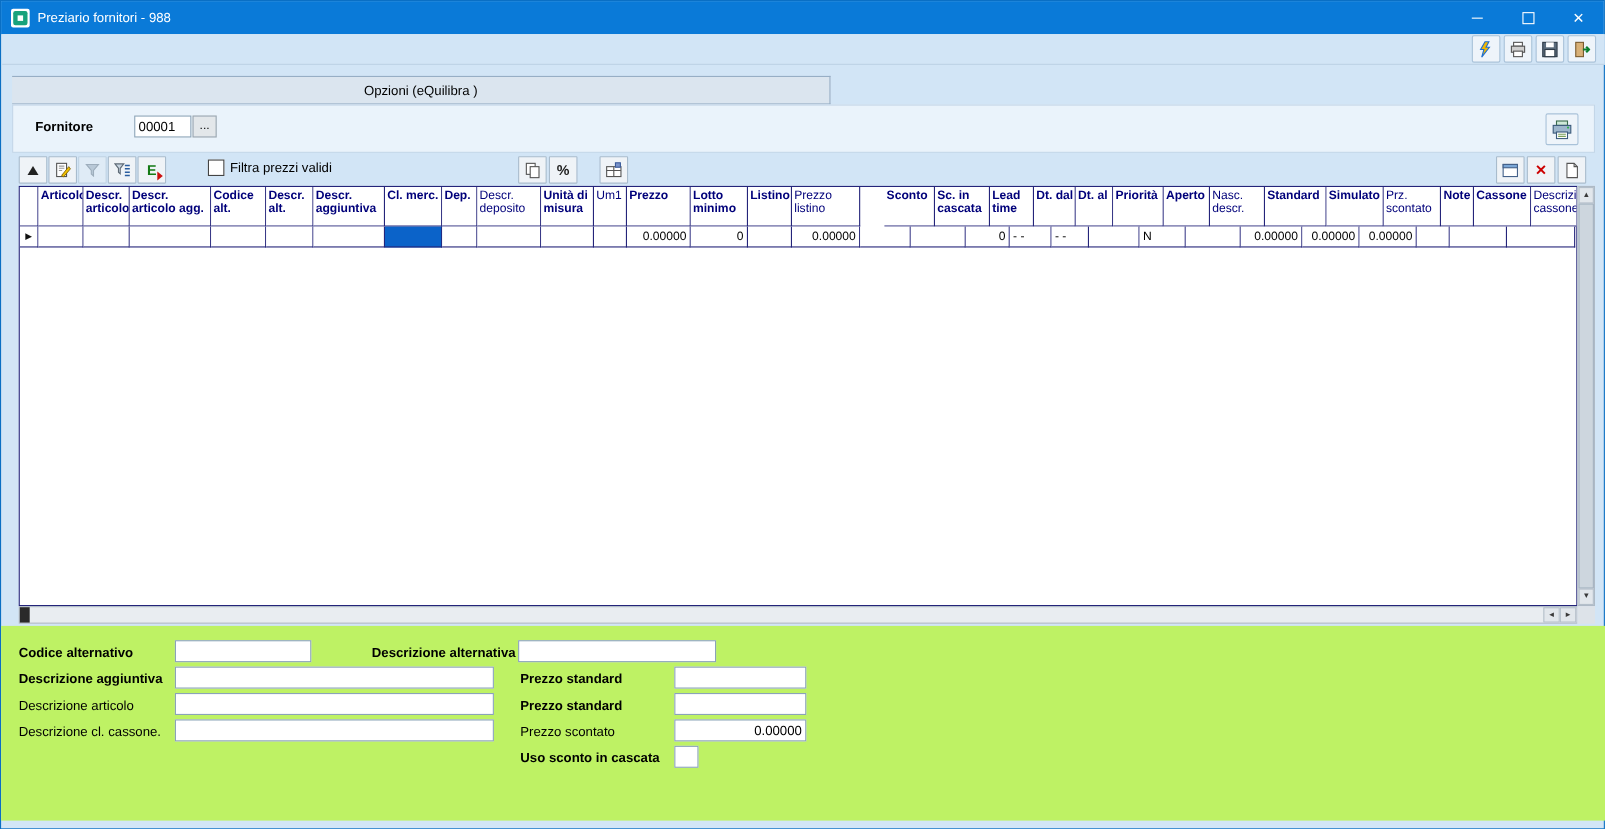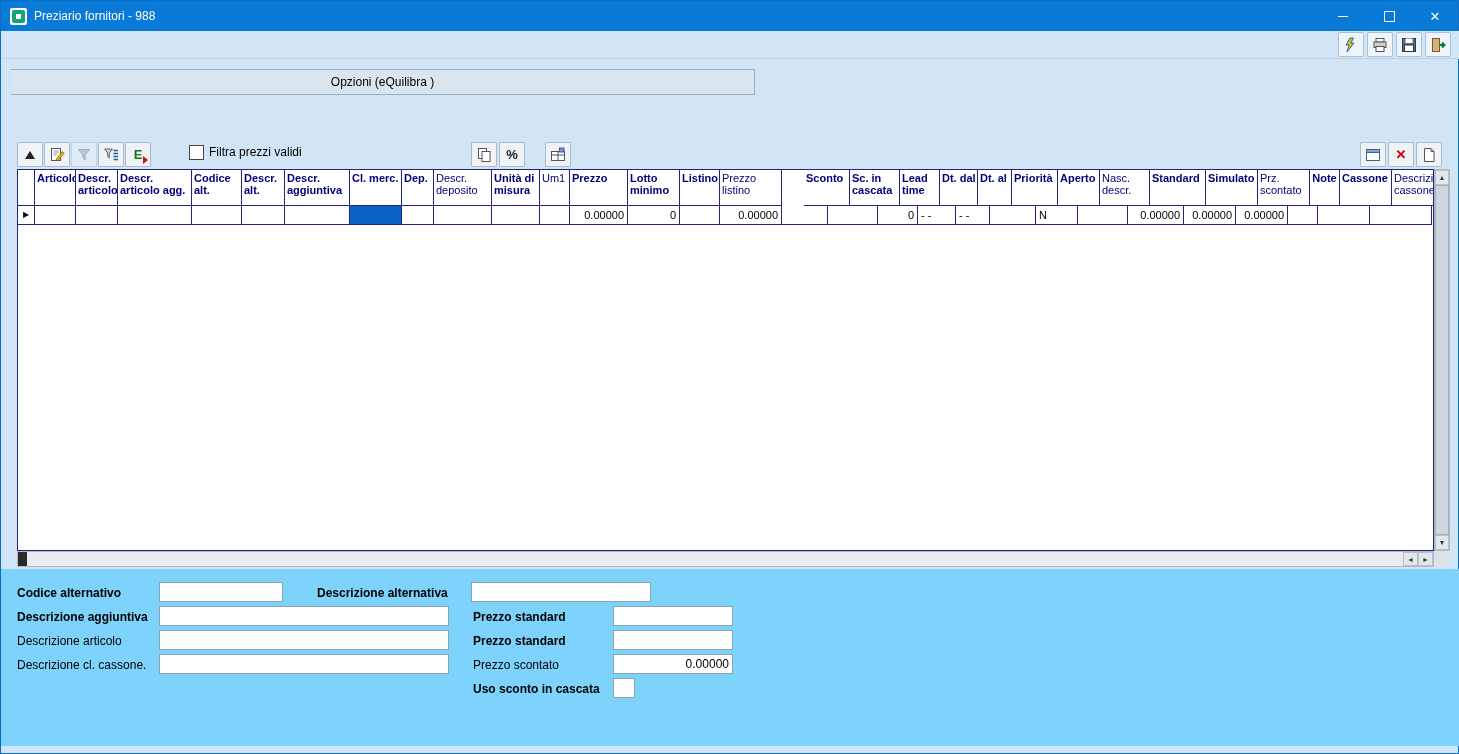--- a/index.html
+++ b/index.html
@@ -69,21 +69,21 @@
   .sb-btn{flex:0 0 15px;display:flex;align-items:center;justify-content:center;font-size:7px;color:#3a3a3a;background:#e2e7ec;border:1px solid #b4bfca;box-sizing:border-box}
   .vtrack{flex:1;position:relative;margin:0}
   .vthumb{position:absolute;left:0;right:0;top:0;bottom:0;background:#cdd6de;border:1px solid #a4b2c0}
   .hscroll{position:absolute;left:0;top:382px;width:1417px;height:16px;background:#e9edf1;border:1px solid #aebac6;box-sizing:border-box;display:flex;align-items:stretch}
   .hthumb{flex:0 0 9px;background:#2a2a2a}
   .htrack{flex:1}
   .hscroll .sb-btn{flex:0 0 15px}
   .sb-corner{position:absolute;right:0;top:382px;width:16px;height:16px;background:#dde3e9}
 
   
-  .bottom-panel{position:absolute;left:0;top:568px;width:1459px;height:177px;background:#7dd3fc}
+  .bottom-panel{position:absolute;left:0;top:568px;width:1459px;height:177px;background:#bef264}
   .bf-label{position:absolute;height:20px;line-height:20px;font-size:12px;white-space:nowrap}
   .bf-label.b{font-weight:bold}
   .bf-input{position:absolute;height:20px;border:1px solid #8aa3b8;background:#fff;font-family:"Liberation Sans",sans-serif;font-size:12px;padding:0 3px;box-sizing:border-box}
   .bf-input.right{text-align:right}
 
   svg{display:block}
 </style>
 </head>
 <body>
 
@@ -133,20 +133,34 @@
         </svg>
     </div>
   </div>
 
   <div class="tabs">
     <div class="tab inactive" style="width:744px">
         <span>Opzioni (eQuilibra )</span>
       </div>
   </div>
 
+  <div class="fornitore-row">
+    <span class="fornitore-label">Fornitore</span>
+    <input class="fornitore-input" type="text" value="00001" style="">
+    <div class="browse-btn">...</div>
+    <div class="big-tool-btn">
+      <svg width="20" height="18" viewBox="0 0 20 18">
+          <rect x="5" y="1" width="10" height="4" fill="#cfe8d8" stroke="#3a6b4c"></rect>
+          <rect x="2" y="5" width="16" height="7" fill="#9db6cc" stroke="#3a5a7a"></rect>
+          <circle cx="15.5" cy="7" r="1" fill="#2fae4f"></circle>
+          <rect x="5" y="11" width="10" height="6" fill="#fff" stroke="#3a5a7a"></rect>
+          <path d="M6.5 13 h7 M6.5 15 h7" stroke="#7aa05a" stroke-width="1"></path>
+        </svg>
+    </div>
+  </div>
 
   <div class="grid-toolbar">
     <div class="left-group">
       <div class="gbtn">
           <span class="tri-up"></span>
         </div>
       <div class="gbtn">
         <svg width="16" height="16" viewBox="0 0 16 16">
             <rect x="2.5" y="1.5" width="9" height="12" fill="#fff" stroke="#555"></rect>
             <path d="M4.5 4 h5 M4.5 6 h5 M4.5 8 h3" stroke="#999" stroke-width="1"></path>
@@ -363,21 +377,21 @@
       <div class="sb-btn">◄</div>
       <div class="sb-btn">►</div>
     </div>
     <div class="sb-corner"></div>
   </div>
 
   <div class="bottom-panel">
     <span class="bf-label b" style="left:16px;top:14px">Codice alternativo</span>
     <input class="bf-input" style="left: 158px; top: 13px; width: 124px;" type="text" value="">
 
-    <span class="bf-label b" style="left:316px;top:14px">Descrizione alternativa</span>
+    <span class="bf-label b" style="left:337px;top:14px">Descrizione alternativa</span>
     <input class="bf-input" style="left: 470px; top: 13px; width: 180px;" type="text" value="">
 
     <span class="bf-label b" style="left:16px;top:38px">Descrizione aggiuntiva</span>
     <input class="bf-input" style="left: 158px; top: 37px; width: 290px;" type="text" value="">
 
     <span class="bf-label b" style="left:472px;top:38px">Prezzo standard</span>
     <input class="bf-input" style="left: 612px; top: 37px; width: 120px;" type="text" value="">
 
     <span class="bf-label" style="left:16px;top:62px">Descrizione articolo</span>
     <input class="bf-input" style="left: 158px; top: 61px; width: 290px;" type="text" value="">

